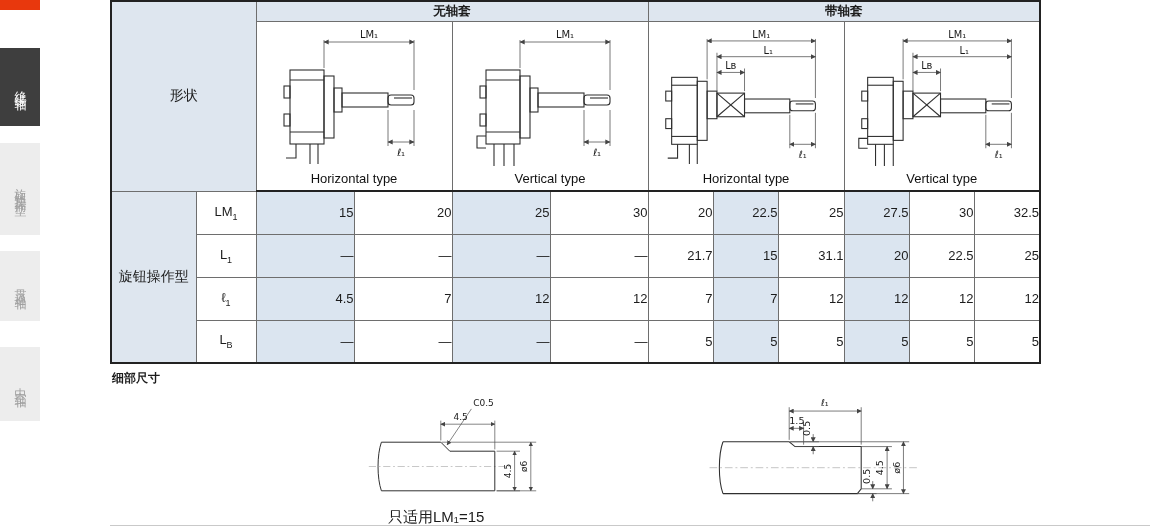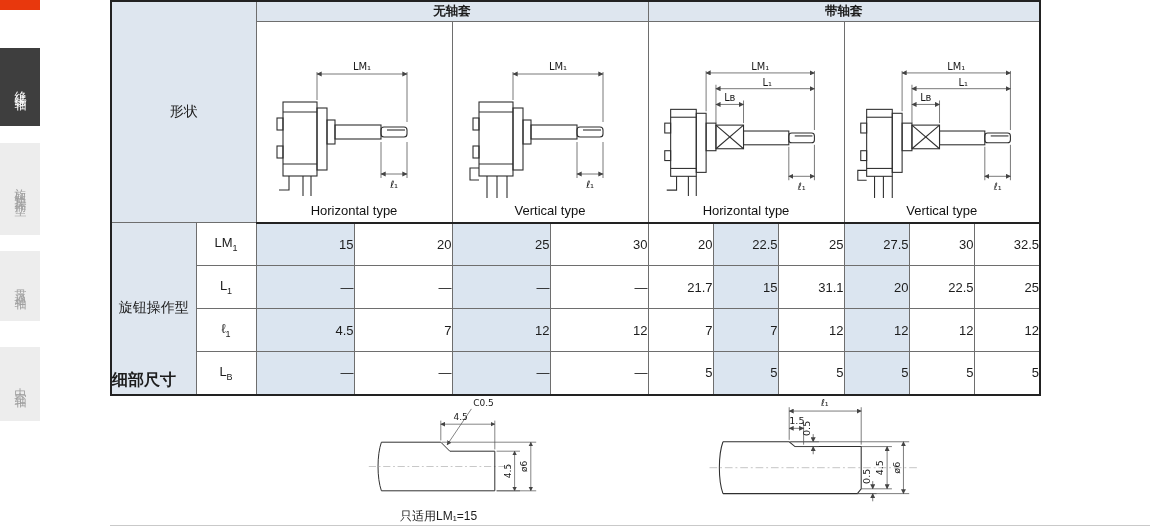--- a/index.html
+++ b/index.html
@@ -19,41 +19,41 @@
   .si-3 { top:251px; height:70px; }
   .si-4 { top:347px; height:74px; }
 
   
   .spec-table { position:absolute; left:110px; top:0; width:929px; border-collapse:collapse; table-layout:fixed;
                 border:2px solid #222; }
   .spec-table td { border:1px solid #6e6e6e; text-align:center; vertical-align:middle; padding:0; font-size:13px; }
   td.hdr { background:#dee6ef; height:20px; font-size:12.5px; font-weight:bold;margin-top:48px; }
   td.corner-label, td.kind-label { background:#dee6ef; font-size:14px;font-family:Liberation Mono, monospace; }
   td.draw-cell { height:170px; background:#fff; border-bottom:2px solid #222; vertical-align:bottom; }
-  .draw-wrap { height:200px; display:flex; flex-direction:column; justify-content:flex-end; }
+  .draw-wrap { height:168px; display:flex; flex-direction:column; align-items:center; justify-content:flex-end; }
   .type-label { font-size:13px; padding:1px 16px 4px; color:#111; }
   td.sub-label { font-size:13px; background:#fff; }
   td.sub-label sub, td.kind-label sub { font-size:9px; }
   td.val { height:43px; background:#fff;text-align:right; }
   td.shade { background:#dbe5f0; }
   td.sec-start { border-left:1.5px solid #222; }
 
   
   svg { display:block; }
   svg text { font-family:"DejaVu Sans","Liberation Sans",sans-serif; font-size:10px; fill:#1a1a1a; }
   svg .pt { stroke:#2f2f2f; stroke-width:1.1; fill:none; }
   svg .dl { stroke:#555; stroke-width:0.8; fill:none; }
   svg .cl { stroke:#a8a8a8; stroke-width:0.7; fill:none; stroke-dasharray:8 3 2 3; }
 
   
   .detail-section { position:absolute; left:110px; top:368px; width:929px; height:158px; }
-  .detail-title { position:absolute; left:2px; top:2px; font-size:16px; font-weight:bold; }
+  .detail-title { position:absolute; left:2px; top:2px; font-size:12px; font-weight:bold; }
   .detail-left  { position:absolute; left:248px; top:22px; }
   .detail-right { position:absolute; left:588px; top:18px; }
-  .detail-caption { font-size:12px; margin-top:1px; margin-left:42px; color:#1c1c1c; }
+  .detail-caption { font-size:15px; margin-top:1px; margin-left:30px; color:#1c1c1c; }
   .bottom-rule { position:absolute; left:110px; top:525px; width:1040px; height:1px; background:#c9c9c9; }
 </style>
 </head>
 <body>
 
 <div class="page">
 
   <div class="sidebar">
     <div class="accent-bar" style="background:#e8380d;"></div>
     <div class="side-item si-1 active">绝缘轴</div>

